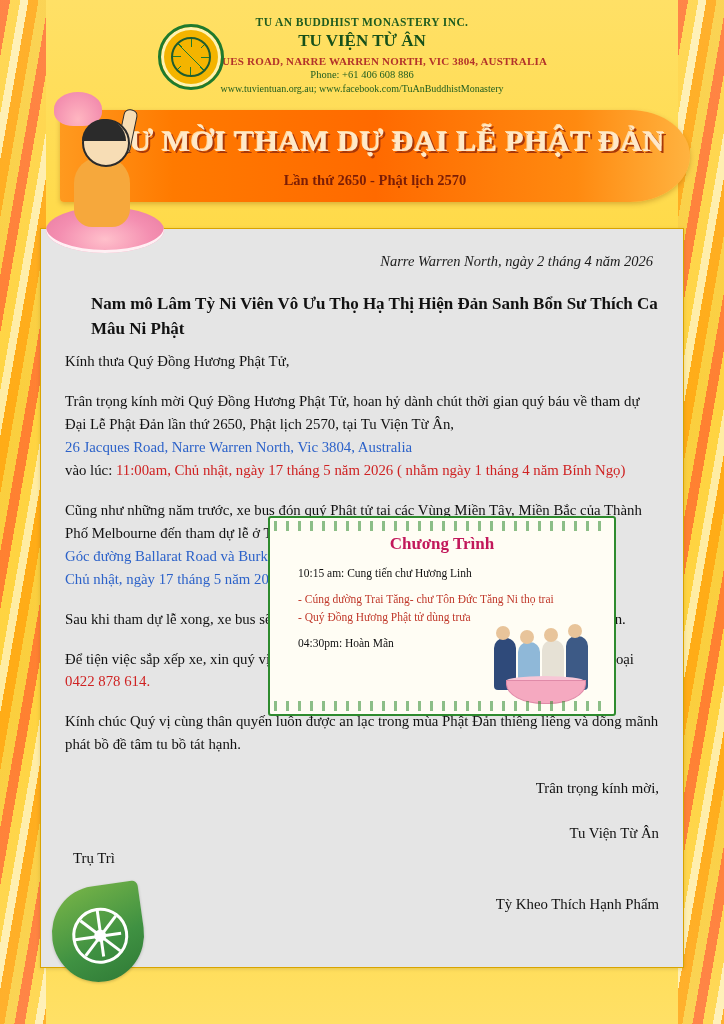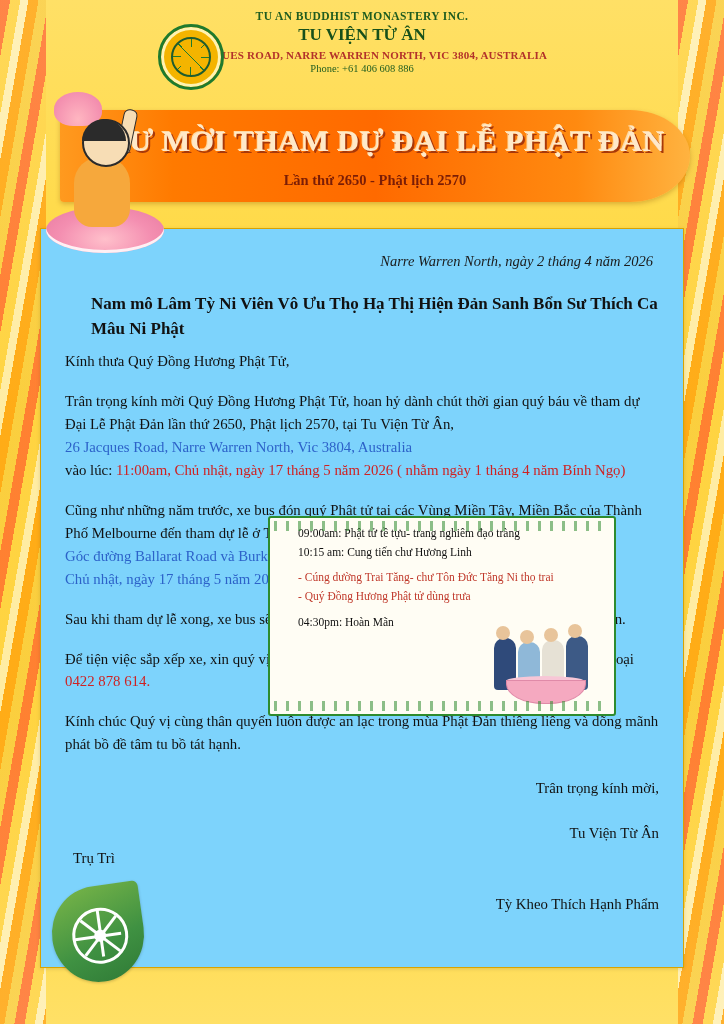--- a/index.html
+++ b/index.html
@@ -84,20 +84,21 @@
     border-radius: 50%;
     border: 2px solid #1f5c2e;
     background:
       repeating-conic-gradient(from 0deg, #1f7a2e 0deg 3deg, transparent 3deg 45deg);
   }
   .hdr-line1 {
     font-size: 11.5px;
     font-weight: bold;
     letter-spacing: .4px;
     color: #1f5c1f;
+    margin-top: 6px;
     text-transform: uppercase;
   }
   .hdr-line2 {
     font-size: 17px;
     font-weight: bold;
     color: #17501a;
     margin-top: 3px;
   }
   .hdr-line3 {
     font-size: 11px;
@@ -202,21 +203,21 @@
     border-radius: 50% 50% 40% 40%;
   }
 
   
   .letter {
     position: absolute;
     top: 228px;
     left: 40px;
     width: 644px;
     height: 740px;
-    background: #7dd3fc;
+    background: #e5e5e5;
     border: 1.5px solid #d9a300;
     box-shadow: 0 1px 4px rgba(0,0,0,.12);
     box-sizing: border-box;
     padding: 18px 24px 10px 24px;
   }
   .date-line {
     text-align: right;
     font-style: italic;
     font-size: 14.5px;
     color: #1b1b1b;
@@ -388,20 +389,21 @@
 </div>
 
 <div class="header">
   <div class="logo">
     <div class="wheel"></div>
   </div>
   <div class="hdr-line1">TU AN BUDDHIST MONASTERY INC.</div>
   <div class="hdr-line2">TU VIỆN TỪ ÂN</div>
   <div class="hdr-line3">26 JACQUES ROAD, NARRE WARREN NORTH, VIC 3804, AUSTRALIA</div>
   <div class="hdr-line4">Phone: +61 406 608 886</div>
+  <div class="hdr-line5">www.tuvientuan.org.au; www.facebook.com/TuAnBuddhistMonastery</div>
 </div>
 
 <div class="banner">
   <div class="banner-title">THƯ MỜI THAM DỰ ĐẠI LỄ PHẬT ĐẢN</div>
   <div class="banner-sub">Lần thứ 2650  -  Phật lịch 2570</div>
 </div>
 
 <div class="buddha">
   <div class="lotus-top"></div>
   <div class="lotus-pad"></div>
@@ -441,22 +443,22 @@
 
   <p class="para">Kính chúc Quý vị cùng thân quyến luôn được an lạc trong mùa Phật Đản thiêng liêng và dõng mãnh phát bồ đề tâm tu bồ tát hạnh.</p>
 
   <div class="sig sig-gap">Trân trọng kính mời,</div>
   <div class="sig sig-gap">Tu Viện Từ Ân</div>
   <div class="sig">Trụ Trì</div>
   <div class="sig sig-gap">Tỳ Kheo Thích Hạnh Phẩm</div>
 </div>
 
 <div class="program">
+  <div class="prog-title">Chương Trình</div>
   <div class="prog-list">
-    <div>09:00am: Phật tử tề tựu- trang nghiêm đạo tràng</div>
     <div>10:15 am: Cung tiến chư Hương Linh</div>
     <div class="prog-gap"></div>
     <div class="red-item">- Cúng dường Trai Tăng- chư Tôn Đức Tăng Ni thọ trai</div>
     <div class="red-item">- Quý Đồng Hương Phật tử dùng trưa</div>
     <div class="prog-gap"></div>
     <div>04:30pm: Hoàn Mãn</div>
   </div>
 
   <div class="family">
     <div class="fig a"></div>

